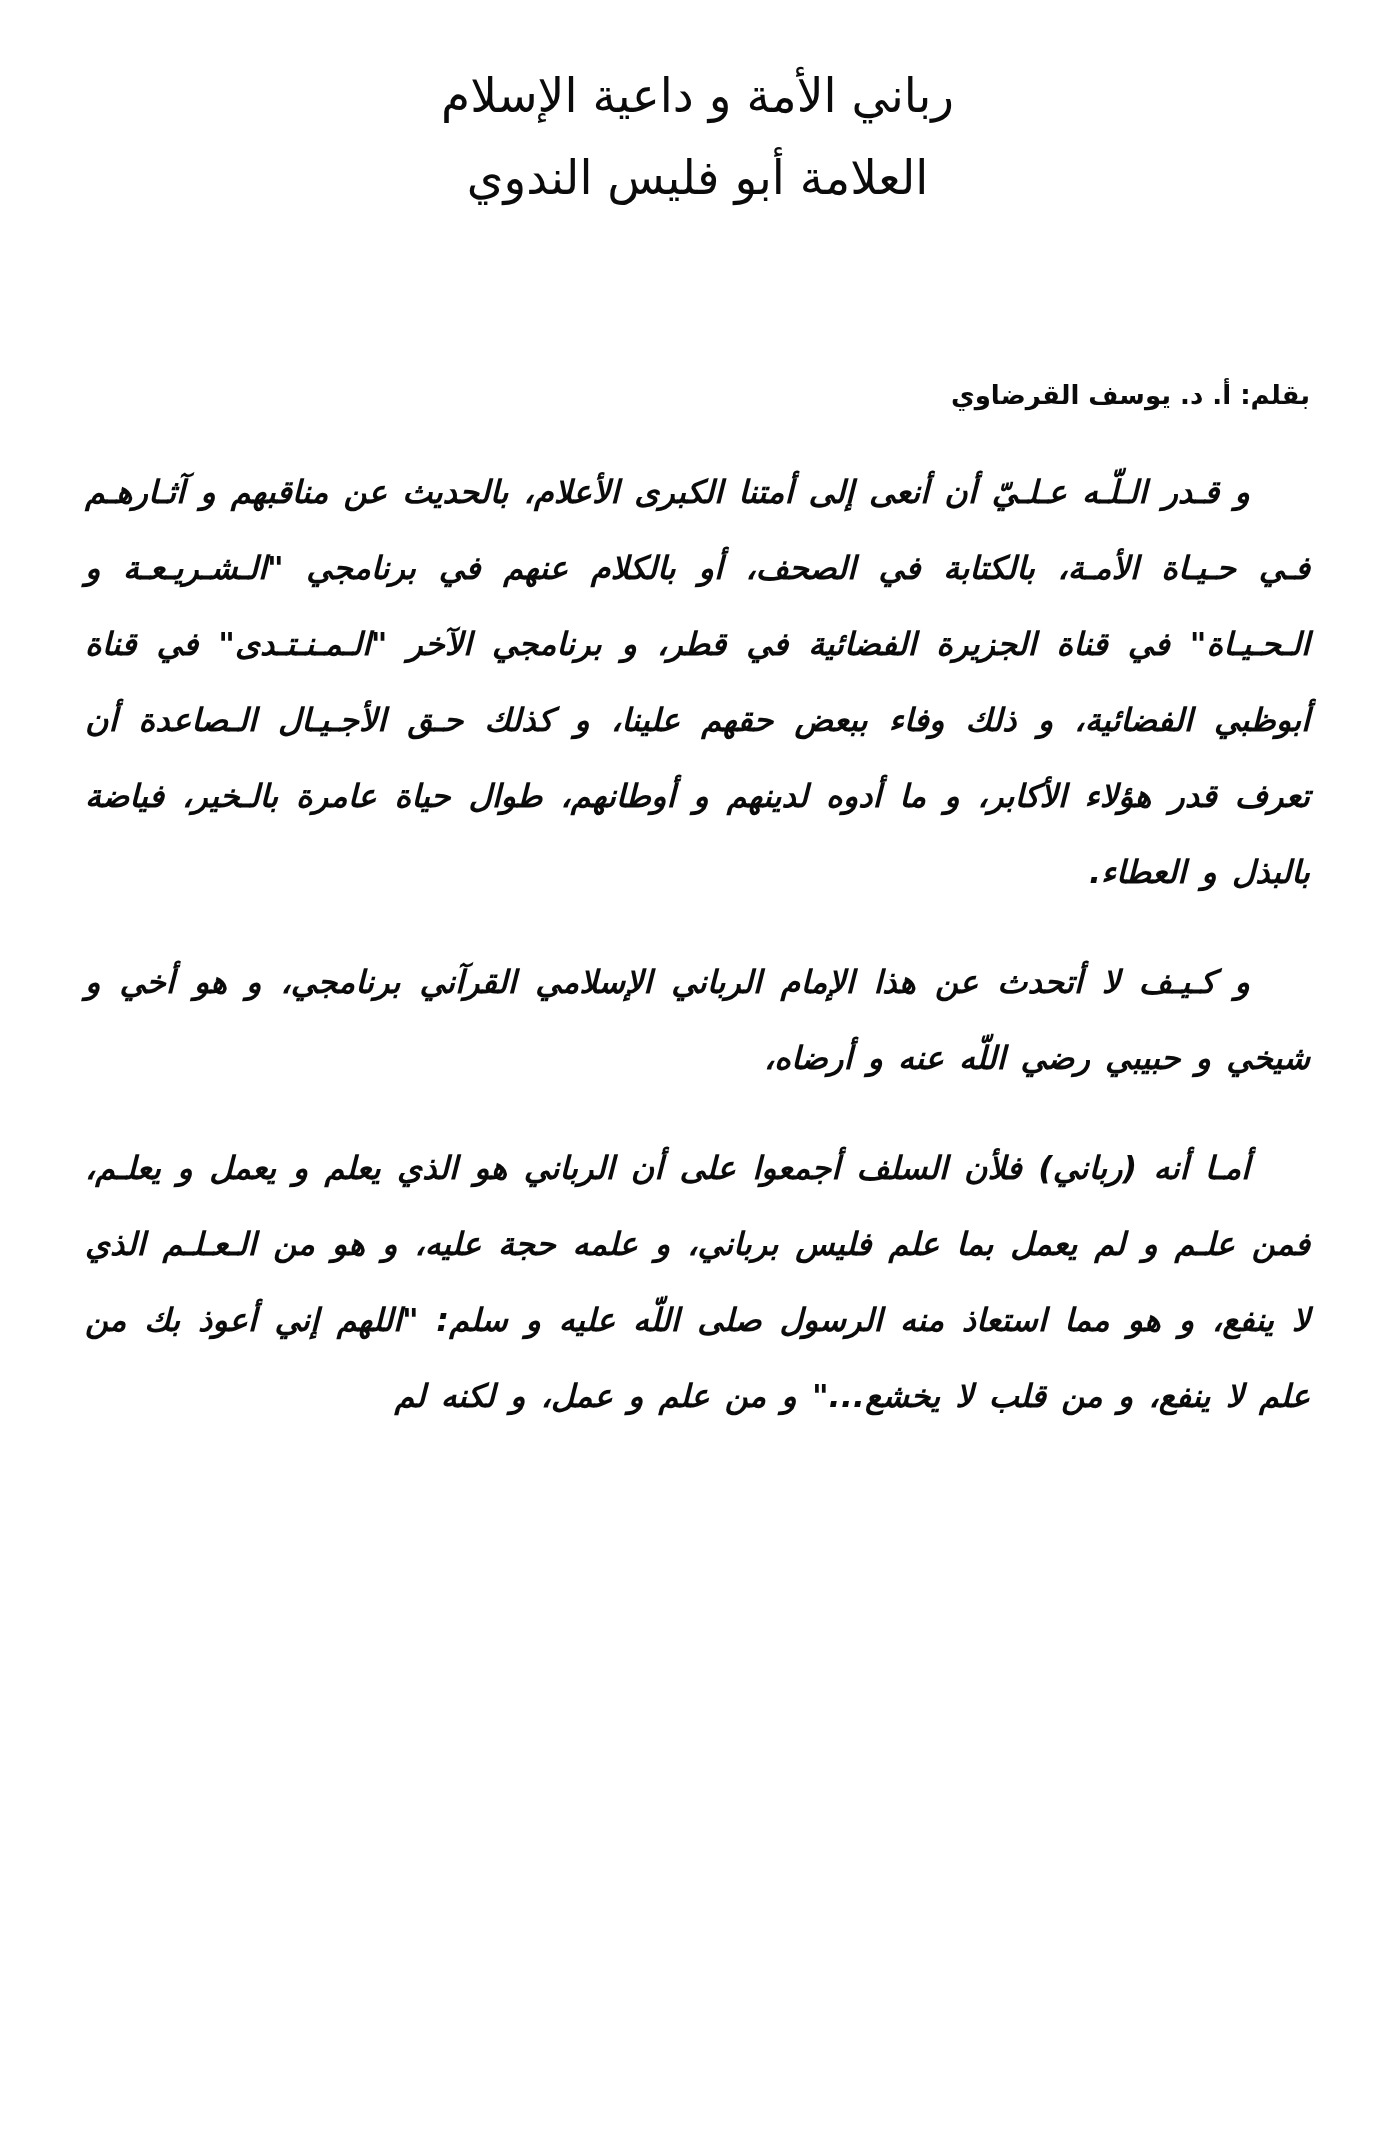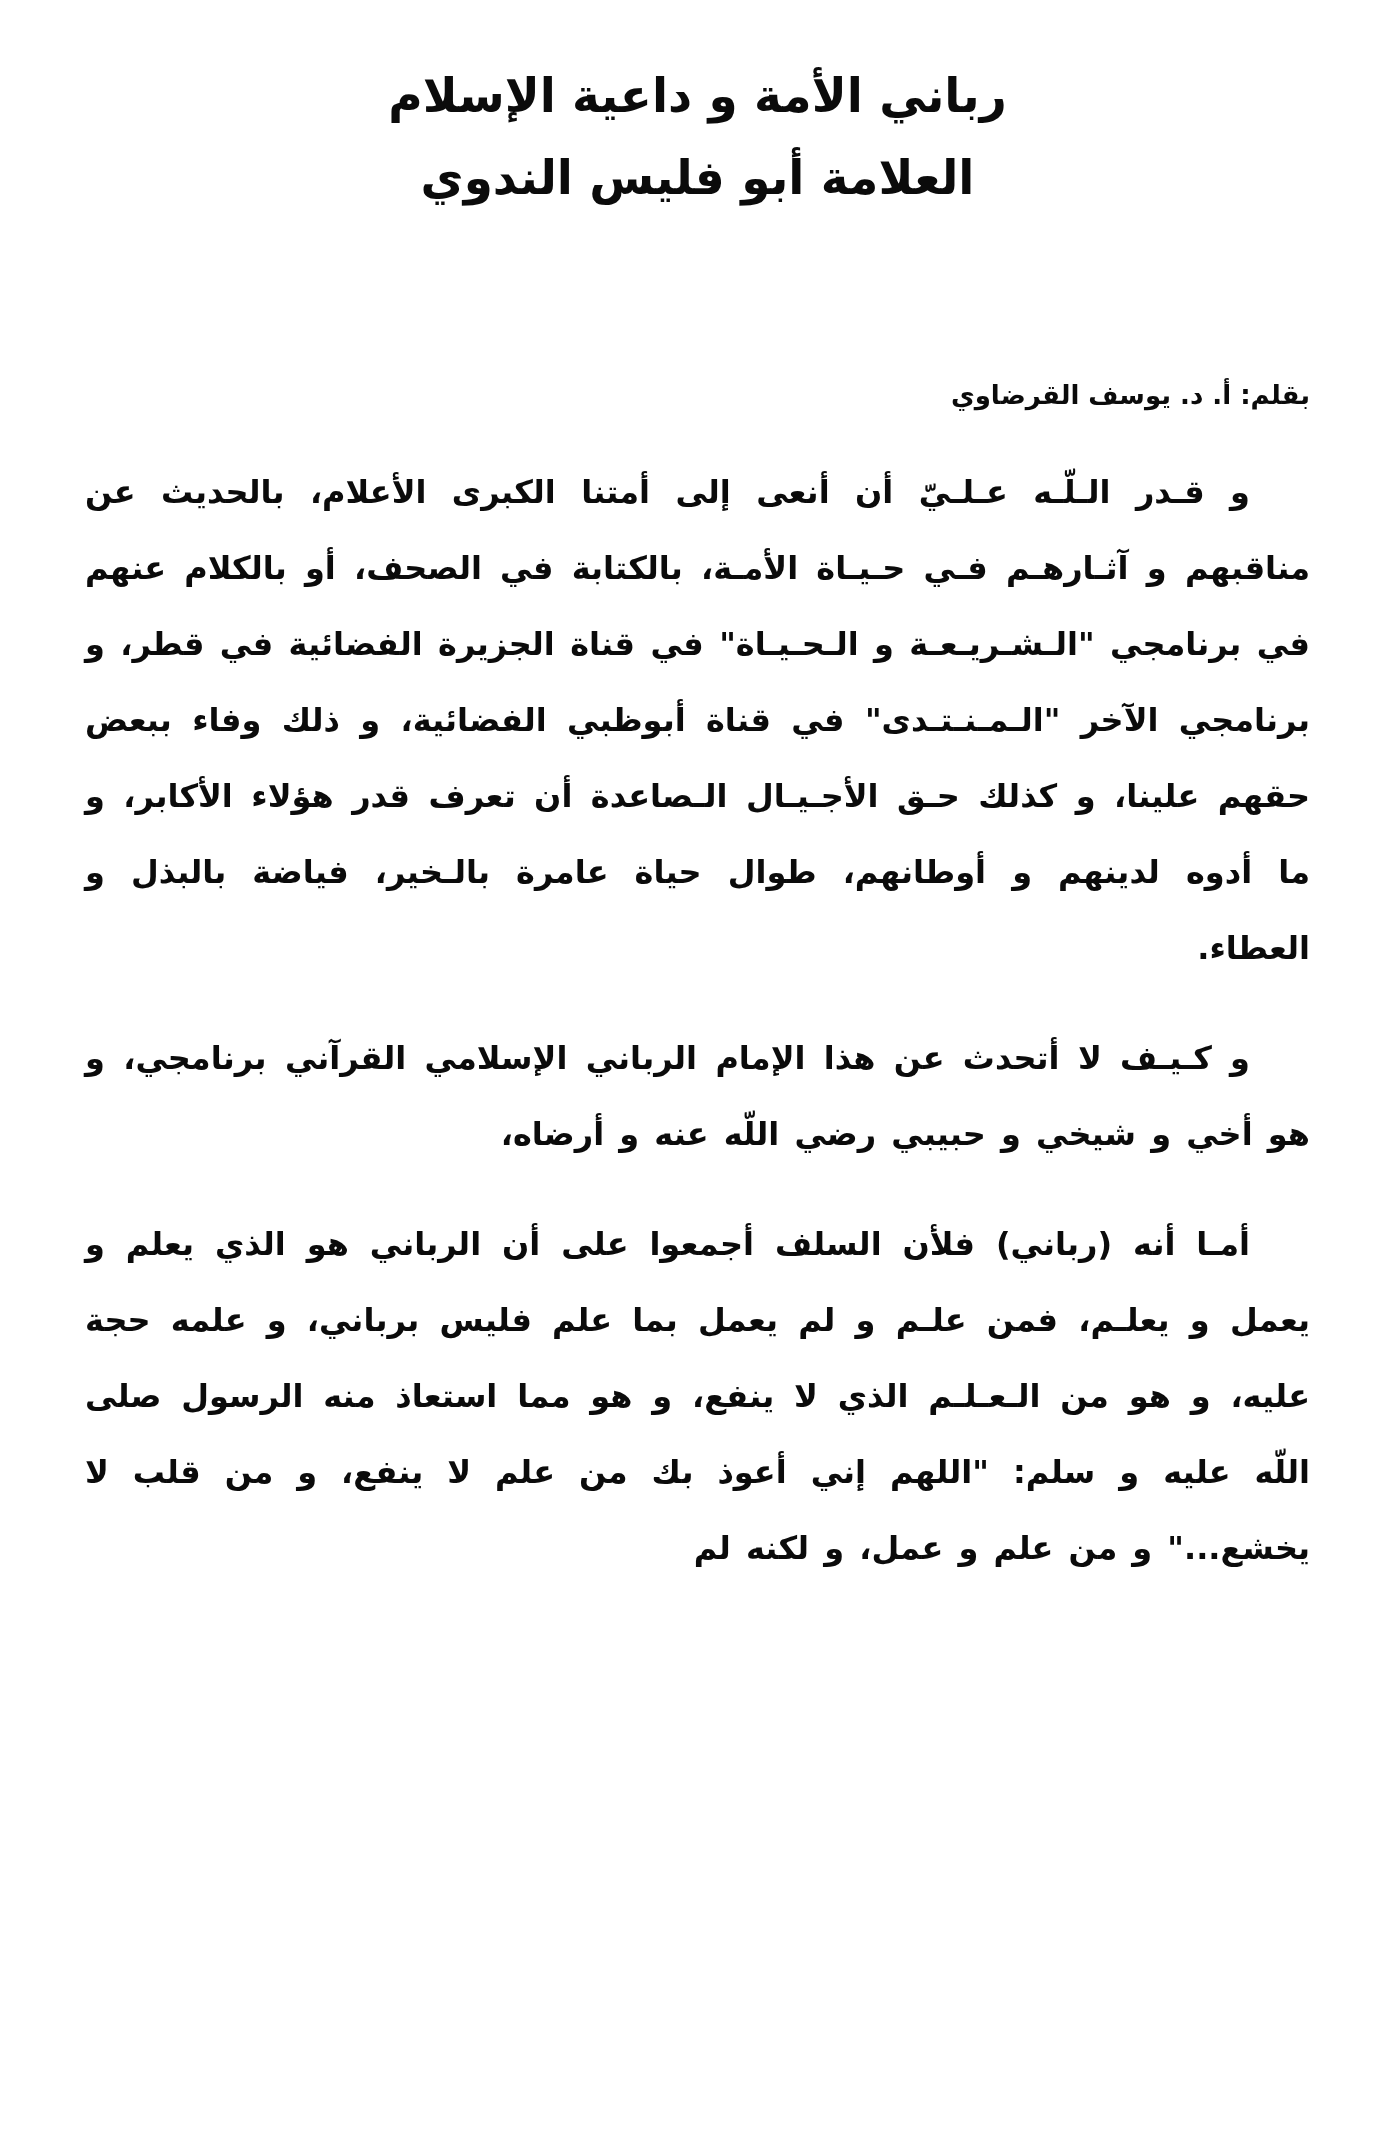--- a/index.html
+++ b/index.html
@@ -17,36 +17,37 @@
     direction: rtl;
     unicode-bidi: embed;
     font-family: "DejaVu Sans", sans-serif;
     color: #0b0b0b;
     overflow: hidden;
   }
   .title {
     margin: 0;
     text-align: center;
     font-size: 47px;
-    font-weight: bold;
+    font-weight: normal;
     line-height: 1.75;
   }
   .title .title-line {
     display: block;
   }
   .byline {
     margin: 160px 0 0 0;
     padding-left: 560px;
     text-align: right;
     font-size: 26px;
     font-weight: bold;
     white-space: nowrap;
   }
   .body-text {
     margin-top: 10px;
+    font-style: italic;
   }
   .para {
     margin: 34px 0 0 0;
     font-size: 32px;
     font-weight: bold;
     line-height: 76px;
     text-align: justify;
     text-indent: 60px;
     word-spacing: 4px;
   }

